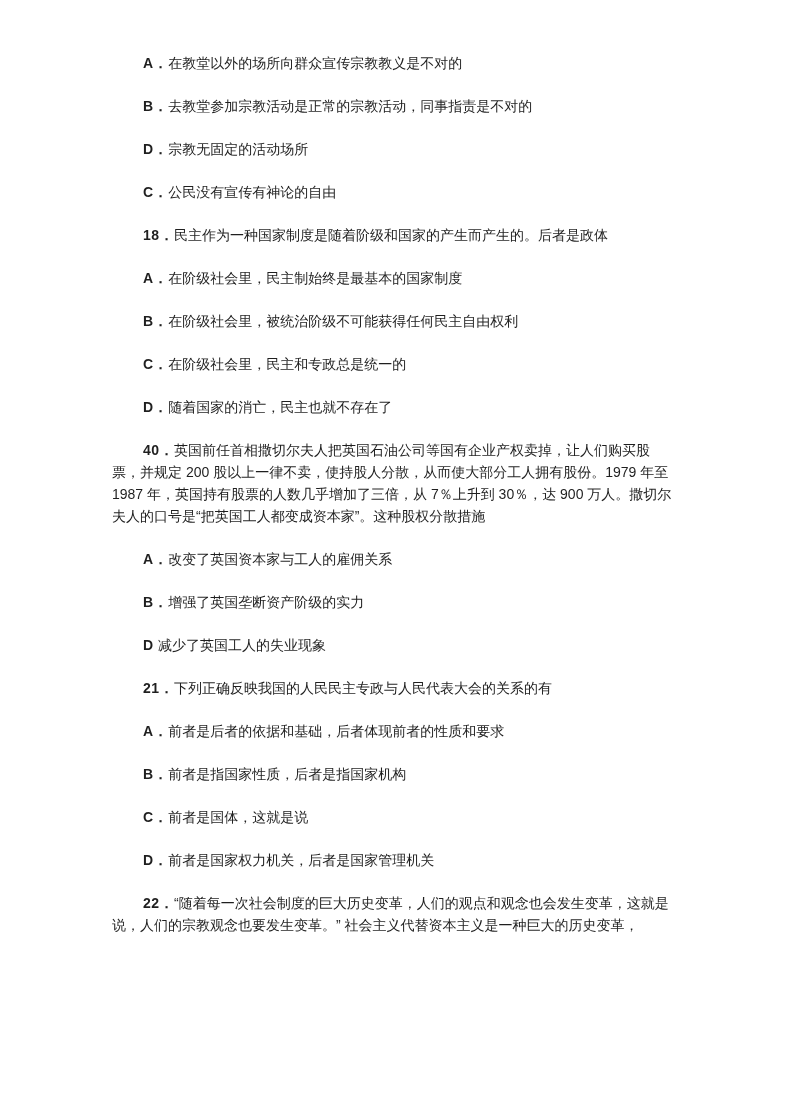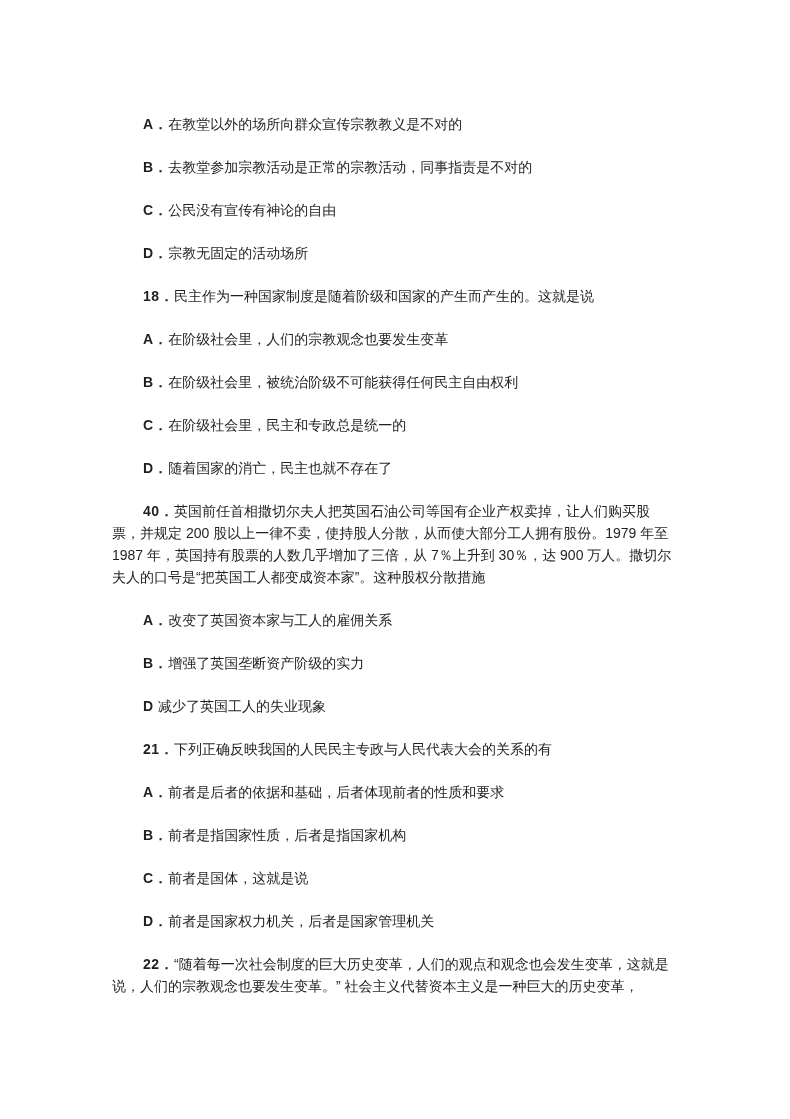--- a/index.html
+++ b/index.html
@@ -8,21 +8,21 @@
     height: 1119px;
     background: #ffffff;
     font-family: "Liberation Sans", "DejaVu Sans", sans-serif;
     overflow: hidden;
   }
   .page {
     position: relative;
     box-sizing: border-box;
     width: 790px;
     height: 1119px;
-    padding: 113px 112px 0 112px;
+    padding: 52px 112px 0 112px;
     color: #1f1f1f;
   }
   .doc { width: 566px; }
   p.block {
     margin: 0 0 21px 0;
     font-size: 14px;
     line-height: 22px;
     text-indent: 31px;
     text-align: left;
     word-break: break-all;
@@ -35,27 +35,27 @@
 </head>
 <body>
 
 <div class="page">
   <div class="doc">
 
     <p class="block"><span class="prefix">A．</span><span>在教堂以外的场所向群众宣传宗教教义是不对的</span></p>
 
     <p class="block"><span class="prefix">B．</span><span>去教堂参加宗教活动是正常的宗教活动，同事指责是不对的</span></p>
 
+    <p class="block"><span class="prefix">D．</span><span>宗教无固定的活动场所</span></p>
+
     <p class="block"><span class="prefix">C．</span><span>公民没有宣传有神论的自由</span></p>
 
-    <p class="block"><span class="prefix">D．</span><span>宗教无固定的活动场所</span></p>
+    <p class="block"><span class="prefix">18．</span><span>民主作为一种国家制度是随着阶级和国家的产生而产生的。后者是政体</span></p>
 
-    <p class="block"><span class="prefix">18．</span><span>民主作为一种国家制度是随着阶级和国家的产生而产生的。这就是说</span></p>
-
-    <p class="block"><span class="prefix">A．</span><span>在阶级社会里，人们的宗教观念也要发生变革</span></p>
+    <p class="block"><span class="prefix">A．</span><span>在阶级社会里，民主制始终是最基本的国家制度</span></p>
 
     <p class="block"><span class="prefix">B．</span><span>在阶级社会里，被统治阶级不可能获得任何民主自由权利</span></p>
 
     <p class="block"><span class="prefix">C．</span><span>在阶级社会里，民主和专政总是统一的</span></p>
 
     <p class="block"><span class="prefix">D．</span><span>随着国家的消亡，民主也就不存在了</span></p>
 
     <p class="block"><span class="prefix">40．</span><span>英国前任首相撒切尔夫人把英国石油公司等国有企业产权卖掉，让人们购买股票，并规定 200 股以上一律不卖，使持股人分散，从而使大部分工人拥有股份。1979 年至 1987 年，英国持有股票的人数几乎增加了三倍，从 7％上升到 30％，达 900 万人。撒切尔夫人的口号是“把英国工人都变成资本家”。这种股权分散措施</span></p>
 
     <p class="block"><span class="prefix">A．</span><span>改变了英国资本家与工人的雇佣关系</span></p>

